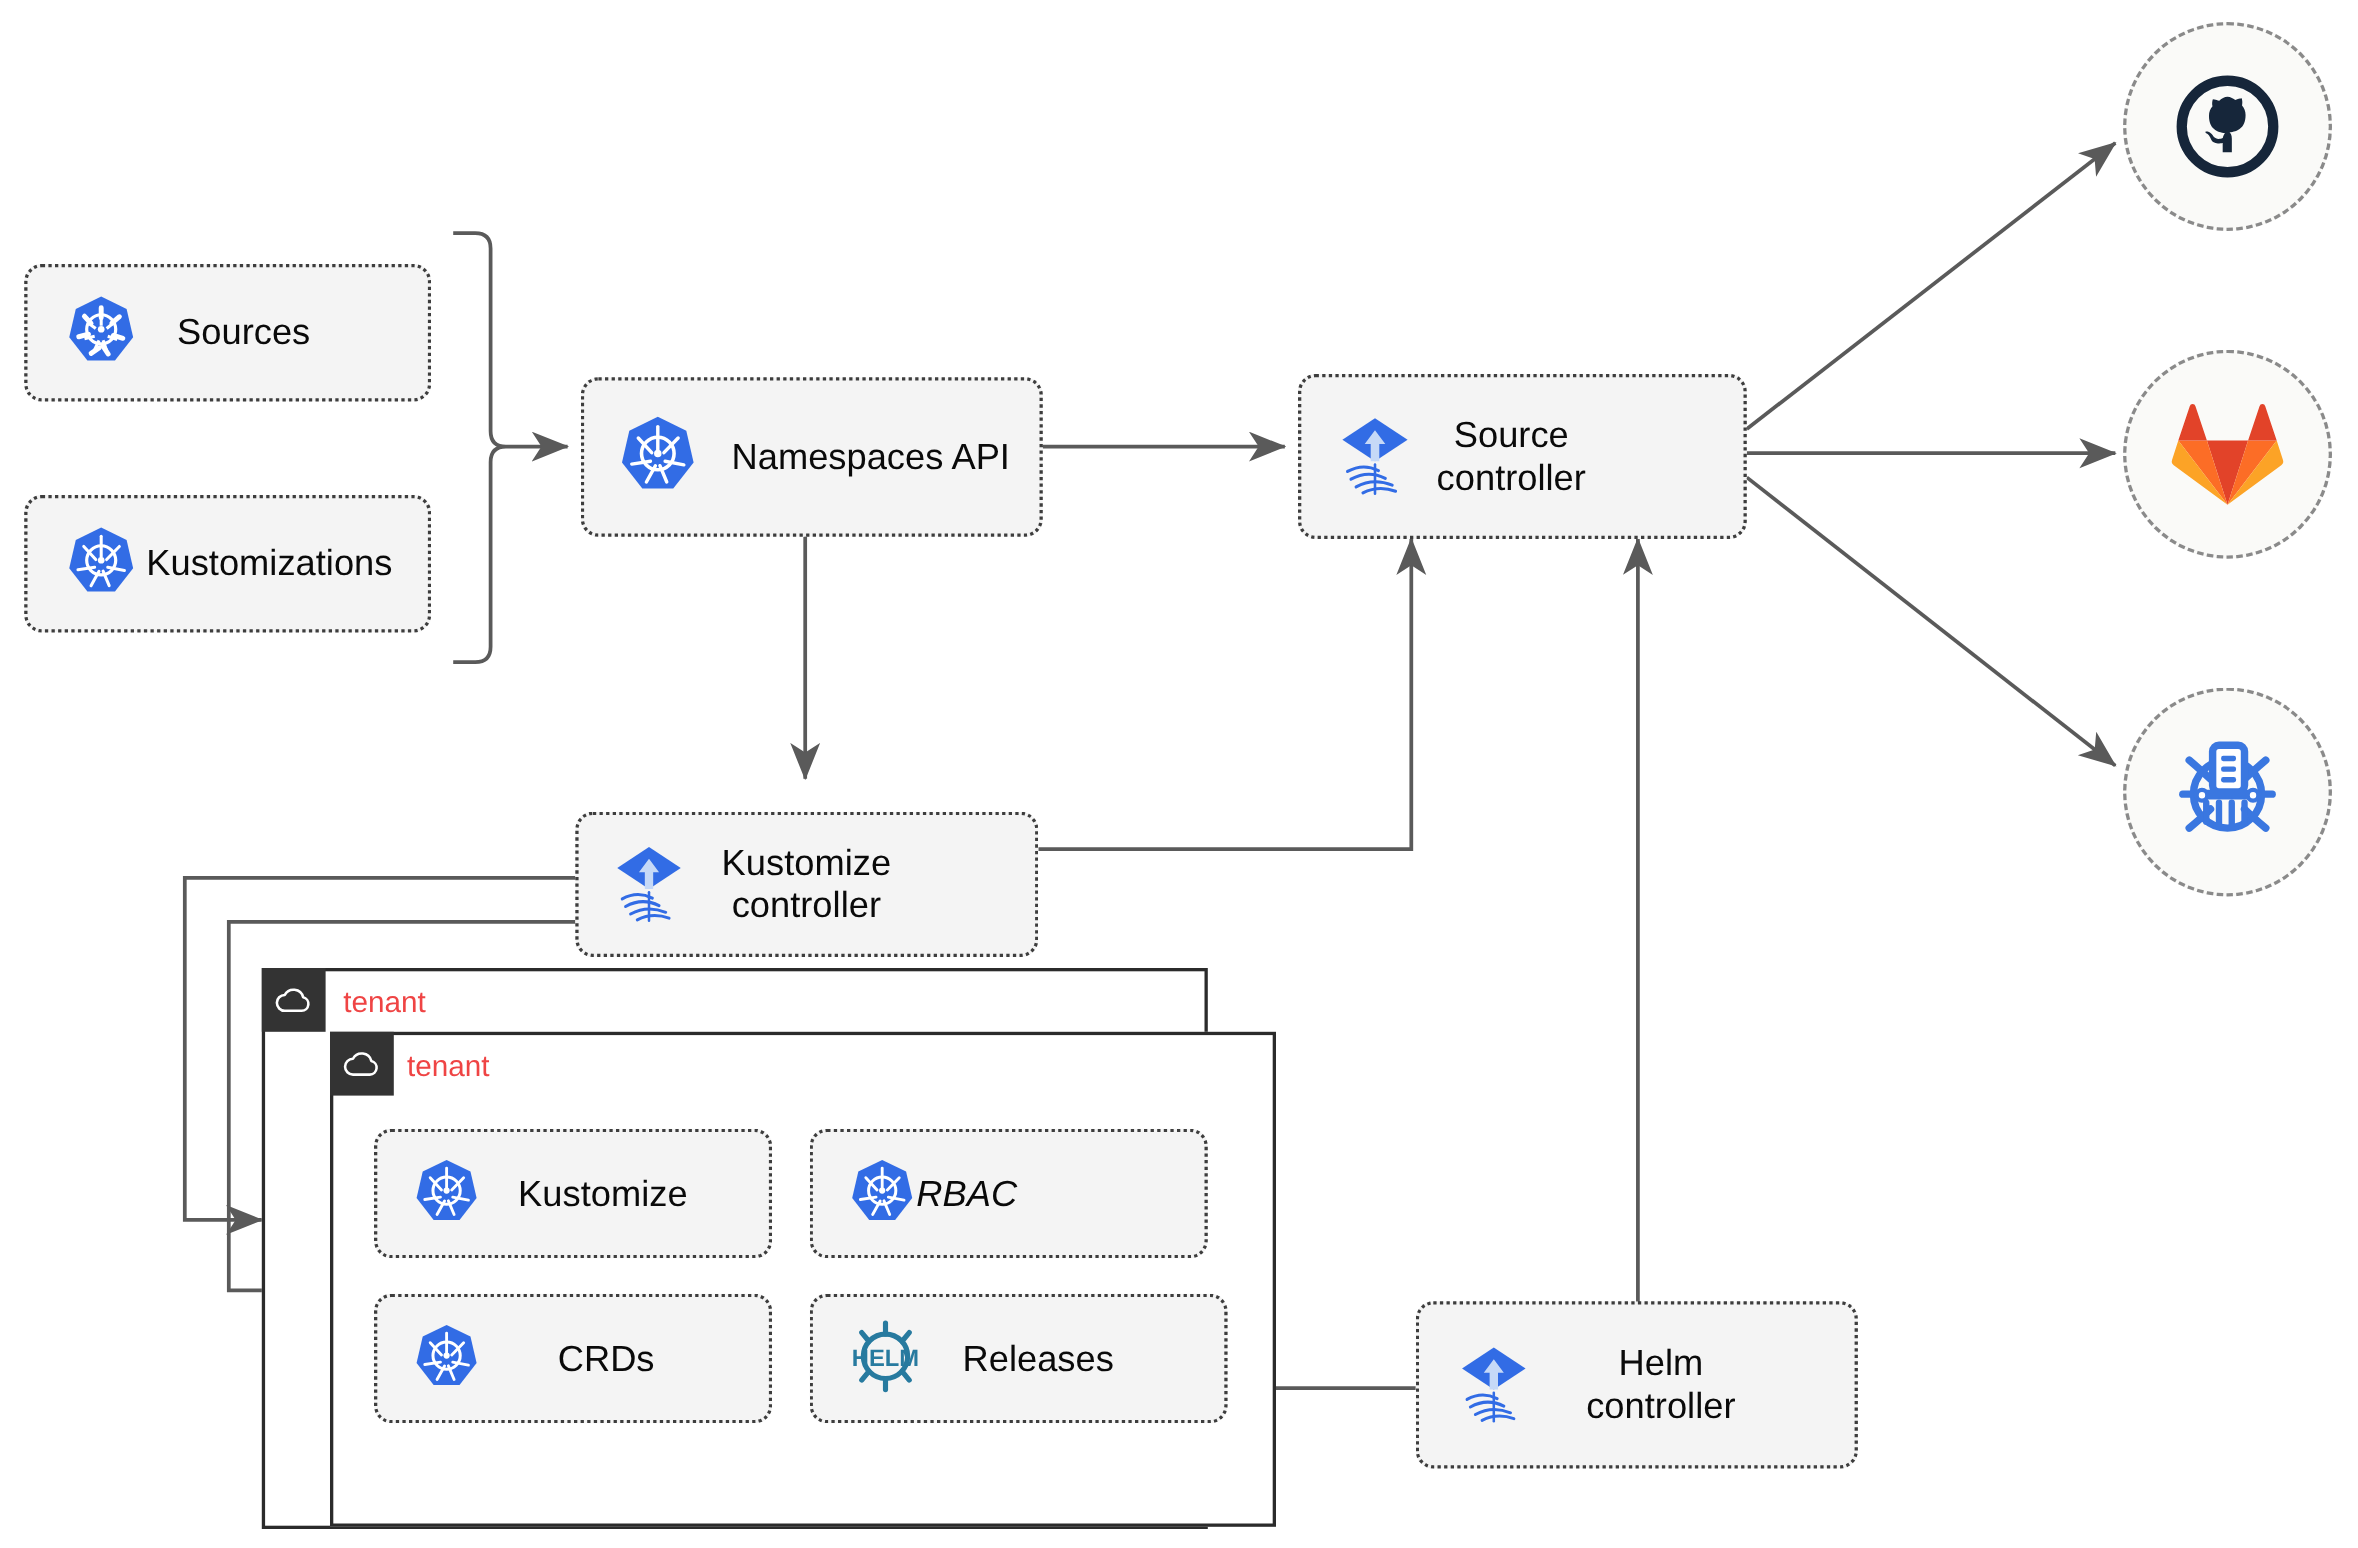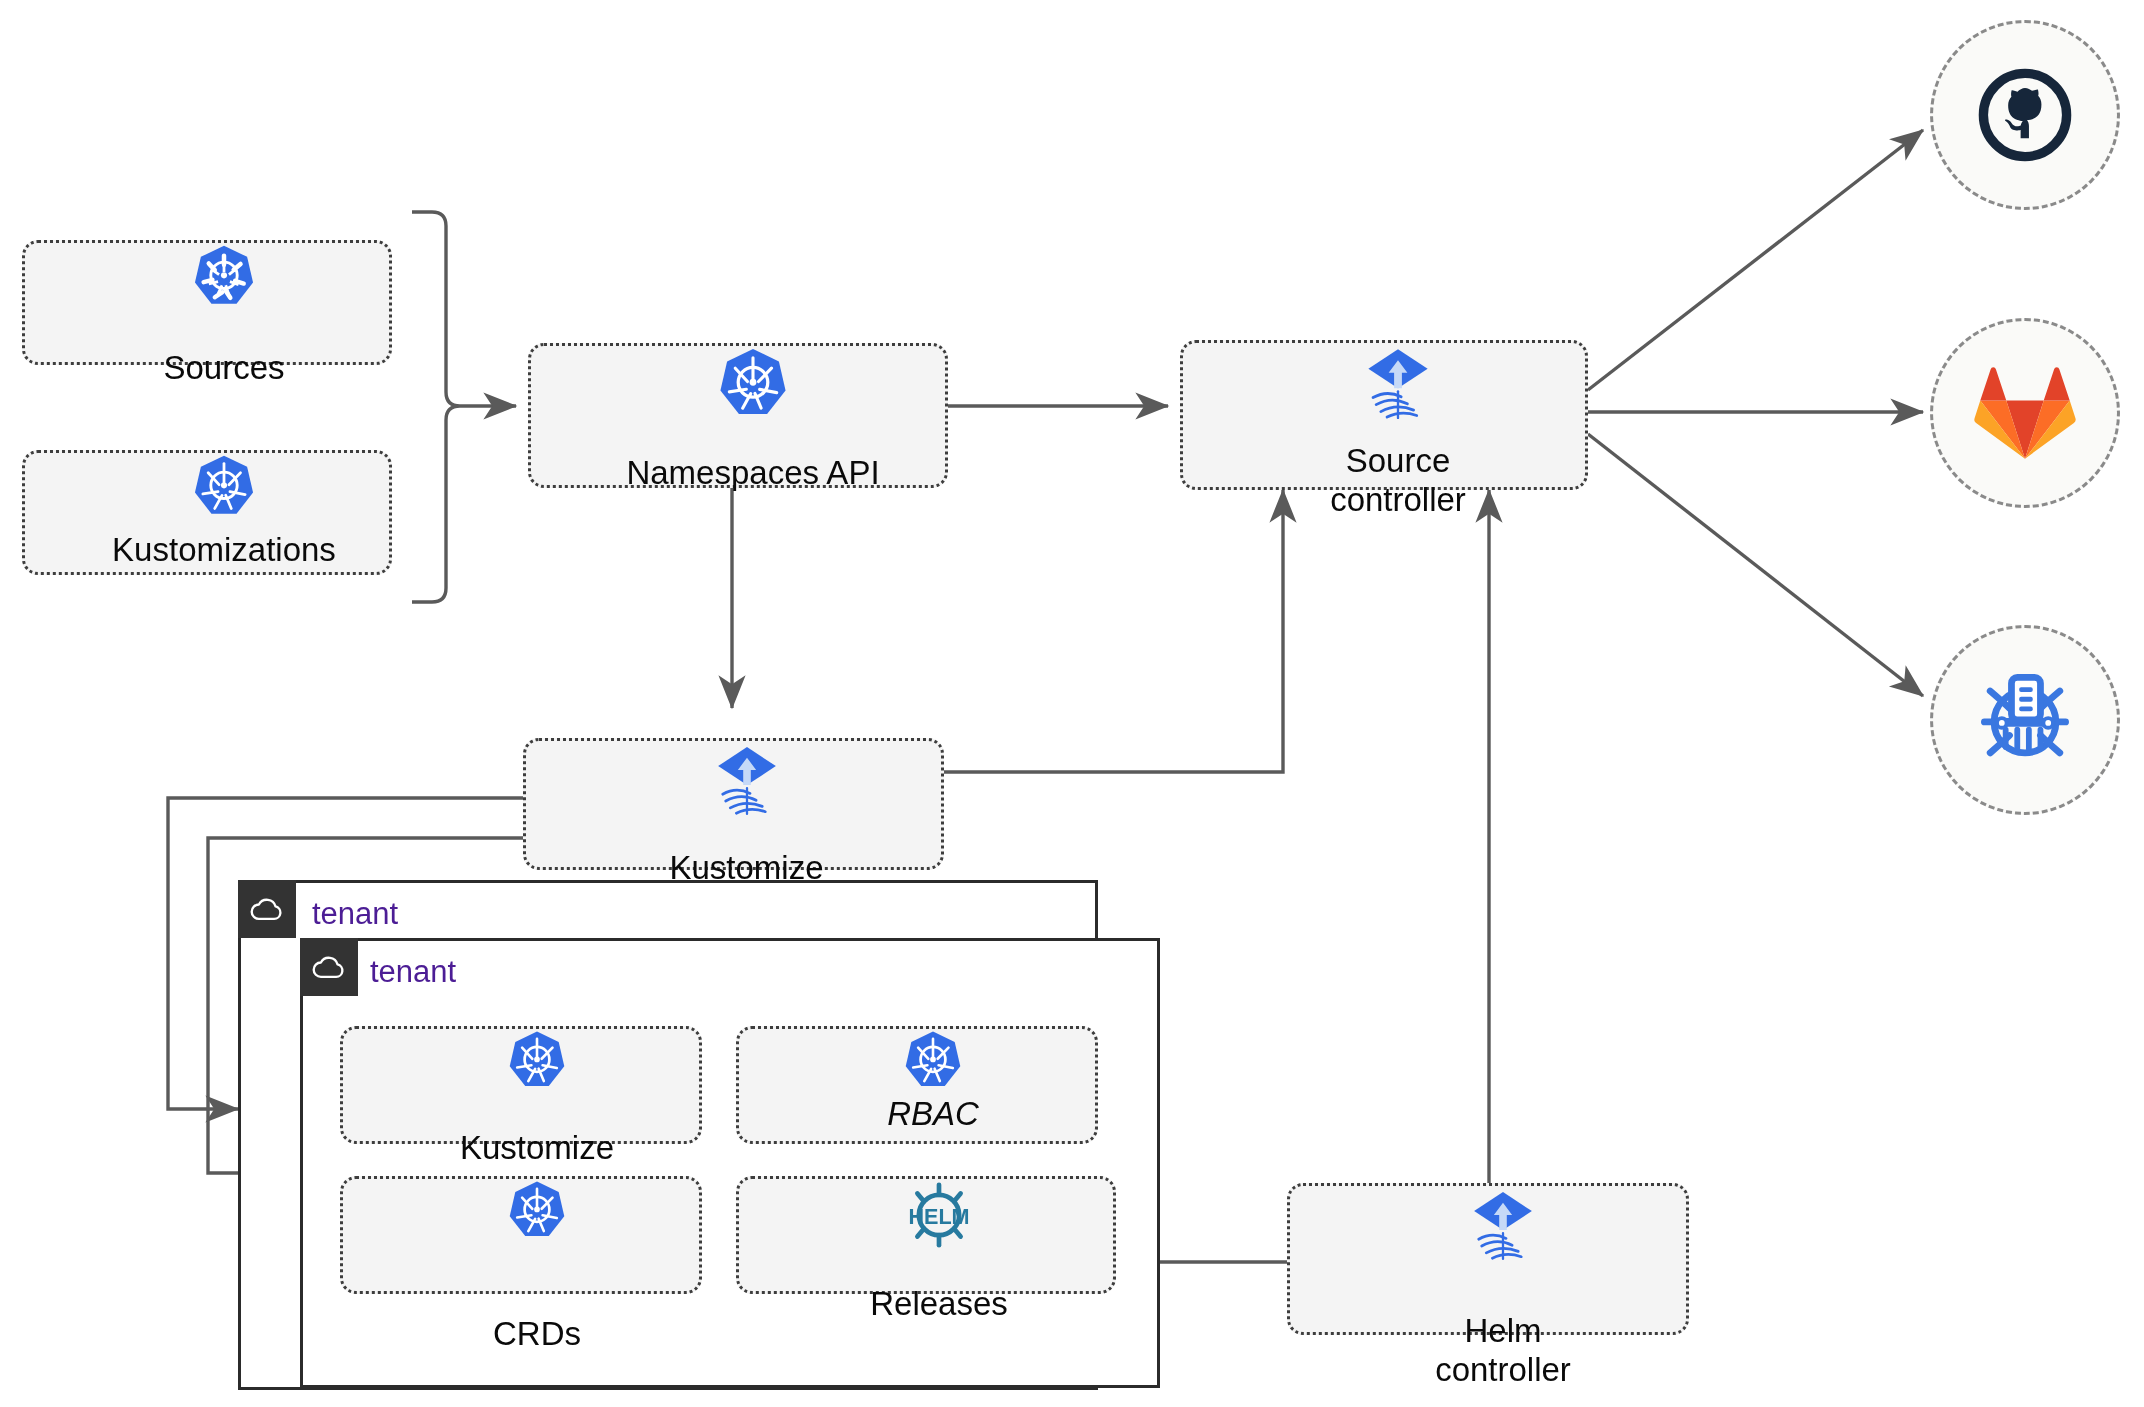--- a/index.html
+++ b/index.html
@@ -5,38 +5,37 @@
   html,body{margin:0;padding:0;background:#ffffff;}
   body{font-family:"Liberation Sans","DejaVu Sans",sans-serif;}
   #stage{position:relative;width:2144px;height:1407px;background:#ffffff;overflow:hidden;}
   svg.layer{position:absolute;left:0;top:0;width:2144px;height:1407px;pointer-events:none;}
   .node{position:absolute;box-sizing:border-box;display:flex;align-items:center;}
   
   .dotbox{
     background:#f4f4f4;
     border:3px dotted #3d3d3d;
     border-radius:16px;
-    flex-direction:column;
   }
   .nodelabel{
     font-size:33px;color:#0a0a0a;line-height:1.18;
     white-space:pre-line;text-align:center;
   }
   .ico{flex:0 0 auto;display:block;}
   
   .circlenode{
     position:absolute;border-radius:50%;
     background:#fafaf8;border:3px dashed #8a8a8a;
     display:flex;align-items:center;justify-content:center;
     box-sizing:border-box;
   }
   
   .tenantwin{position:absolute;box-sizing:border-box;background:#ffffff;border:3px solid #2b2b2b;}
   .tenanttab{position:absolute;box-sizing:border-box;background:#333333;display:flex;align-items:center;justify-content:center;}
-  .tenanttitle{position:absolute;color:#4c1d95;font-size:31px;}
+  .tenanttitle{position:absolute;color:#ef4444;font-size:27px;}
 </style>
 </head>
 <body>
 
 <div id="stage">
 
   <svg class="layer" viewBox="0 0 2144 1407">
     <defs>
       <marker id="ah" markerWidth="12" markerHeight="12" refX="9.6" refY="4" orient="auto" markerUnits="strokeWidth">
         <path d="M0,0 L10,4 L0,8 L2.6,4 z" fill="#5a5a5a"></path>

